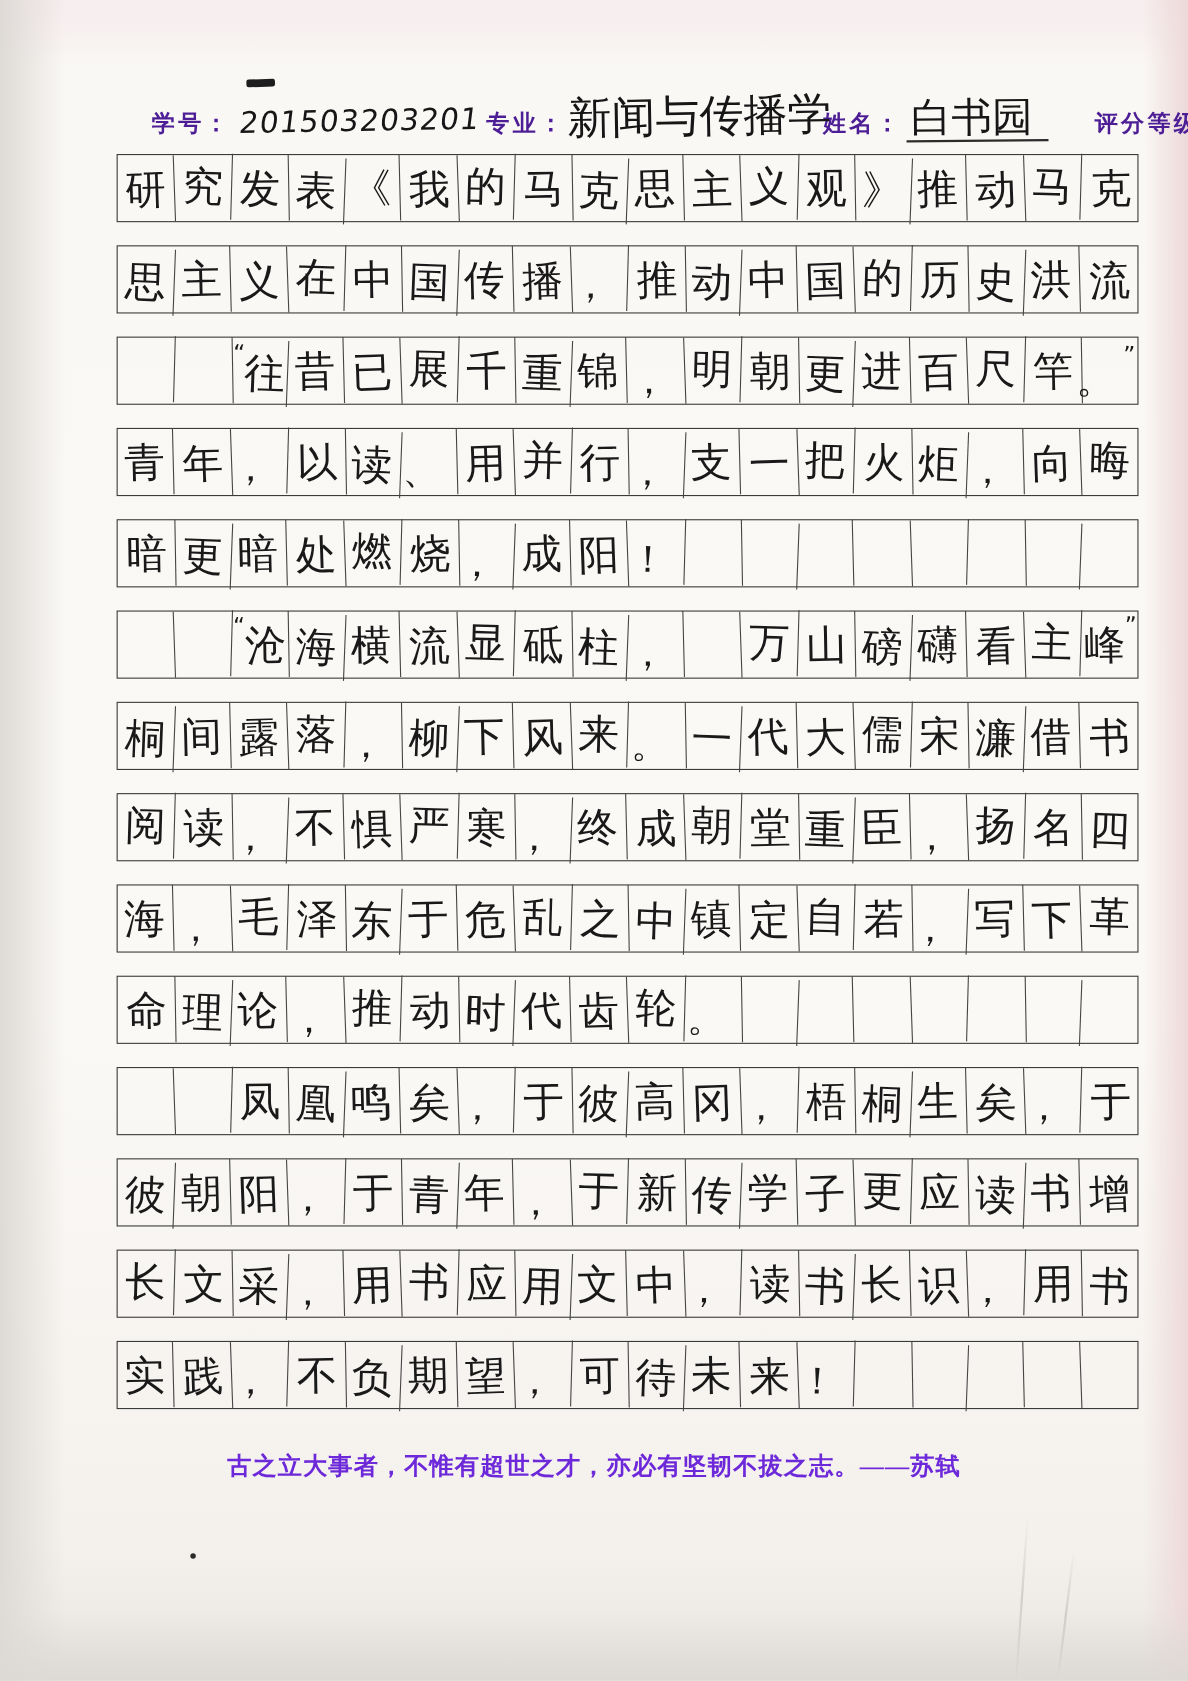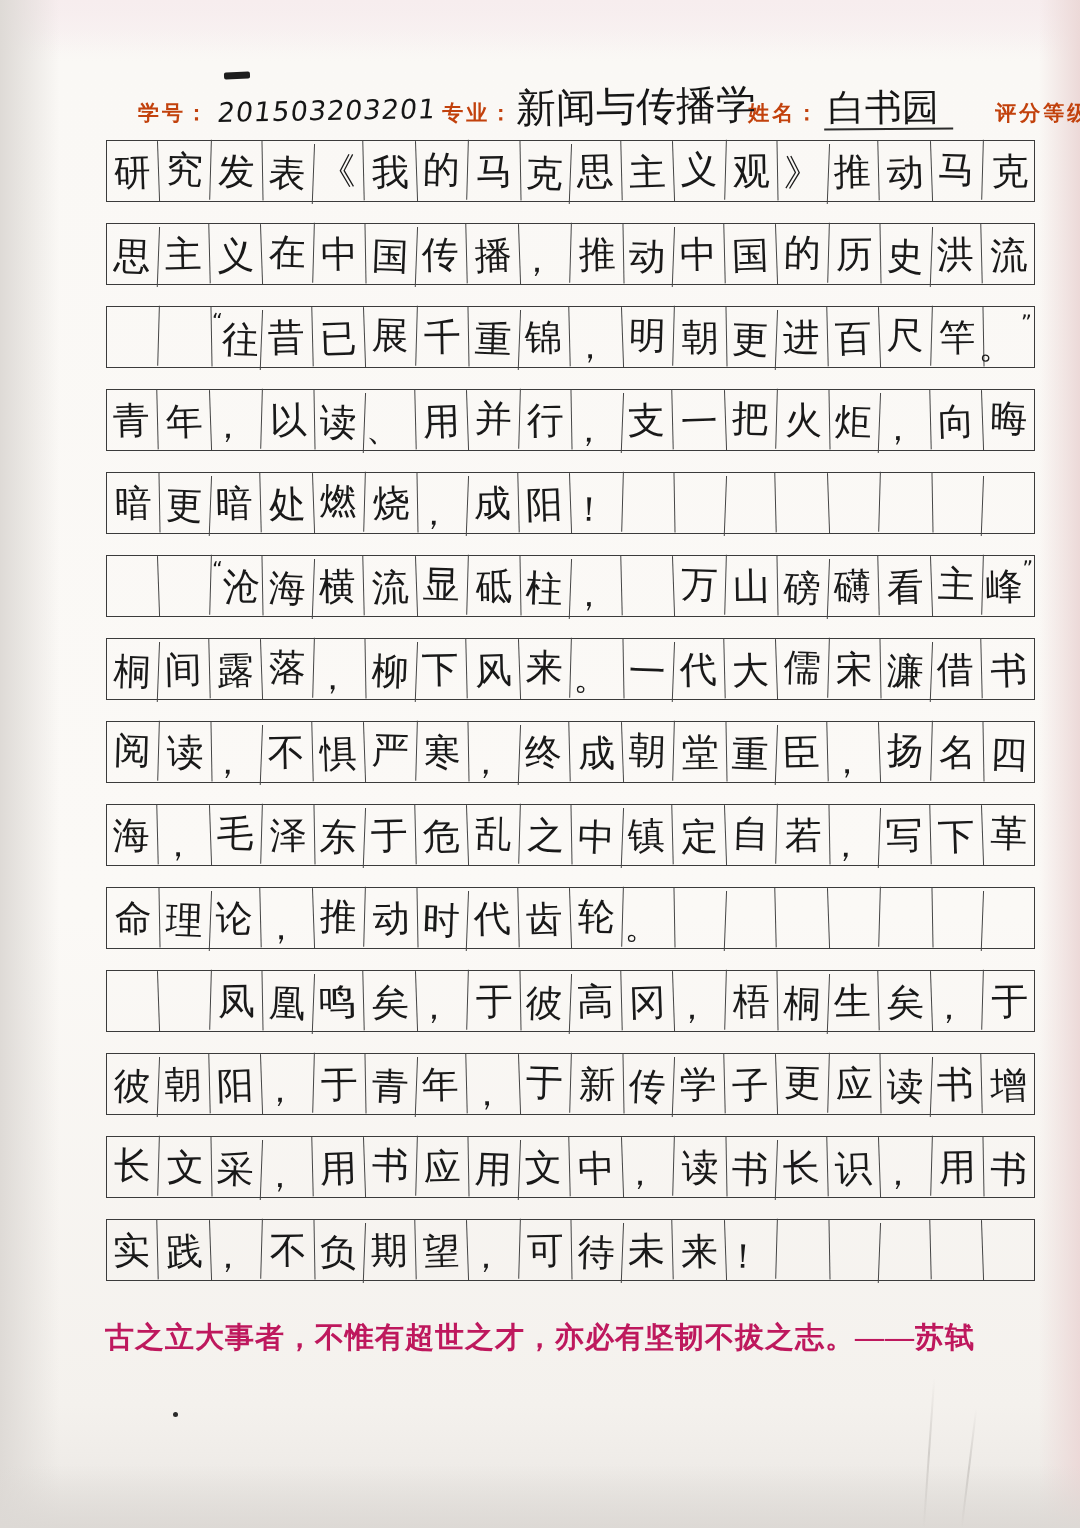--- a/index.html
+++ b/index.html
@@ -27,21 +27,21 @@
   .crease2{height:120px;right:110px;bottom:0;transform:rotate(7deg);}
 
   
   .header{
     position:absolute;top:86px;left:138px;right:30px;height:54px;
     display:flex;align-items:baseline;white-space:nowrap;
     color:#1f1f1f;
   }
   .label{
     font-family:Liberation Sans, sans-serif;font-weight:700;font-size:21px;
-    letter-spacing:3px;color:#c2410c;
+    letter-spacing:3px;color:#4c1d95;
   }
   .hand{font-family:"DejaVu Sans",sans-serif;color:#161616;}
   .hand.id{font-size:27px;transform:skewX(-8deg) rotate(-1deg);margin:0 6px 0 8px;letter-spacing:1px;}
   .hand.major{font-size:40px;font-weight:500;transform:rotate(-1deg);margin:0 -8px 0 2px;line-height:1;}
   .hand.name{font-size:37px;font-weight:500;transform:rotate(-.5deg);margin-left:4px;line-height:1;
     border-bottom:2px solid #2c2c2c;padding:0 14px 2px 4px;}
   .label.grade{margin-left:42px;}
 
   
   .grid{position:absolute;left:106px;top:140px;width:929px;}
@@ -65,21 +65,21 @@
   .j3{transform:rotate(2.2deg) translateY(2px);}
   .j4{transform:rotate(-1.4deg) translateX(-1px);}
   .q{font-size:21px;align-self:flex-start;margin-top:3px;}
   .p{transform:translate(-7px,8px);font-size:34px;}
 
   
   .footer-quote{
     position:absolute;left:0;right:0;top:1318px;
     text-align:center;
     font-family:"Liberation Serif",serif;font-weight:700;
-    font-size:29px;color:#be185d;letter-spacing:1px;
+    font-size:22px;color:#6d28d9;letter-spacing:1px;
   }
 
   .ink-dash{position:absolute;left:224px;top:72px;width:26px;height:7px;background:#1d1d1d;transform:rotate(-2deg);border-radius:2px;}
   .ink-dot{position:absolute;left:173px;top:1412px;width:5px;height:5px;background:#2a2a2a;border-radius:50%;}
 </style>
 </head>
 <body>
 
 <div class="paper"></div>
 <div class="edge-top"></div>

